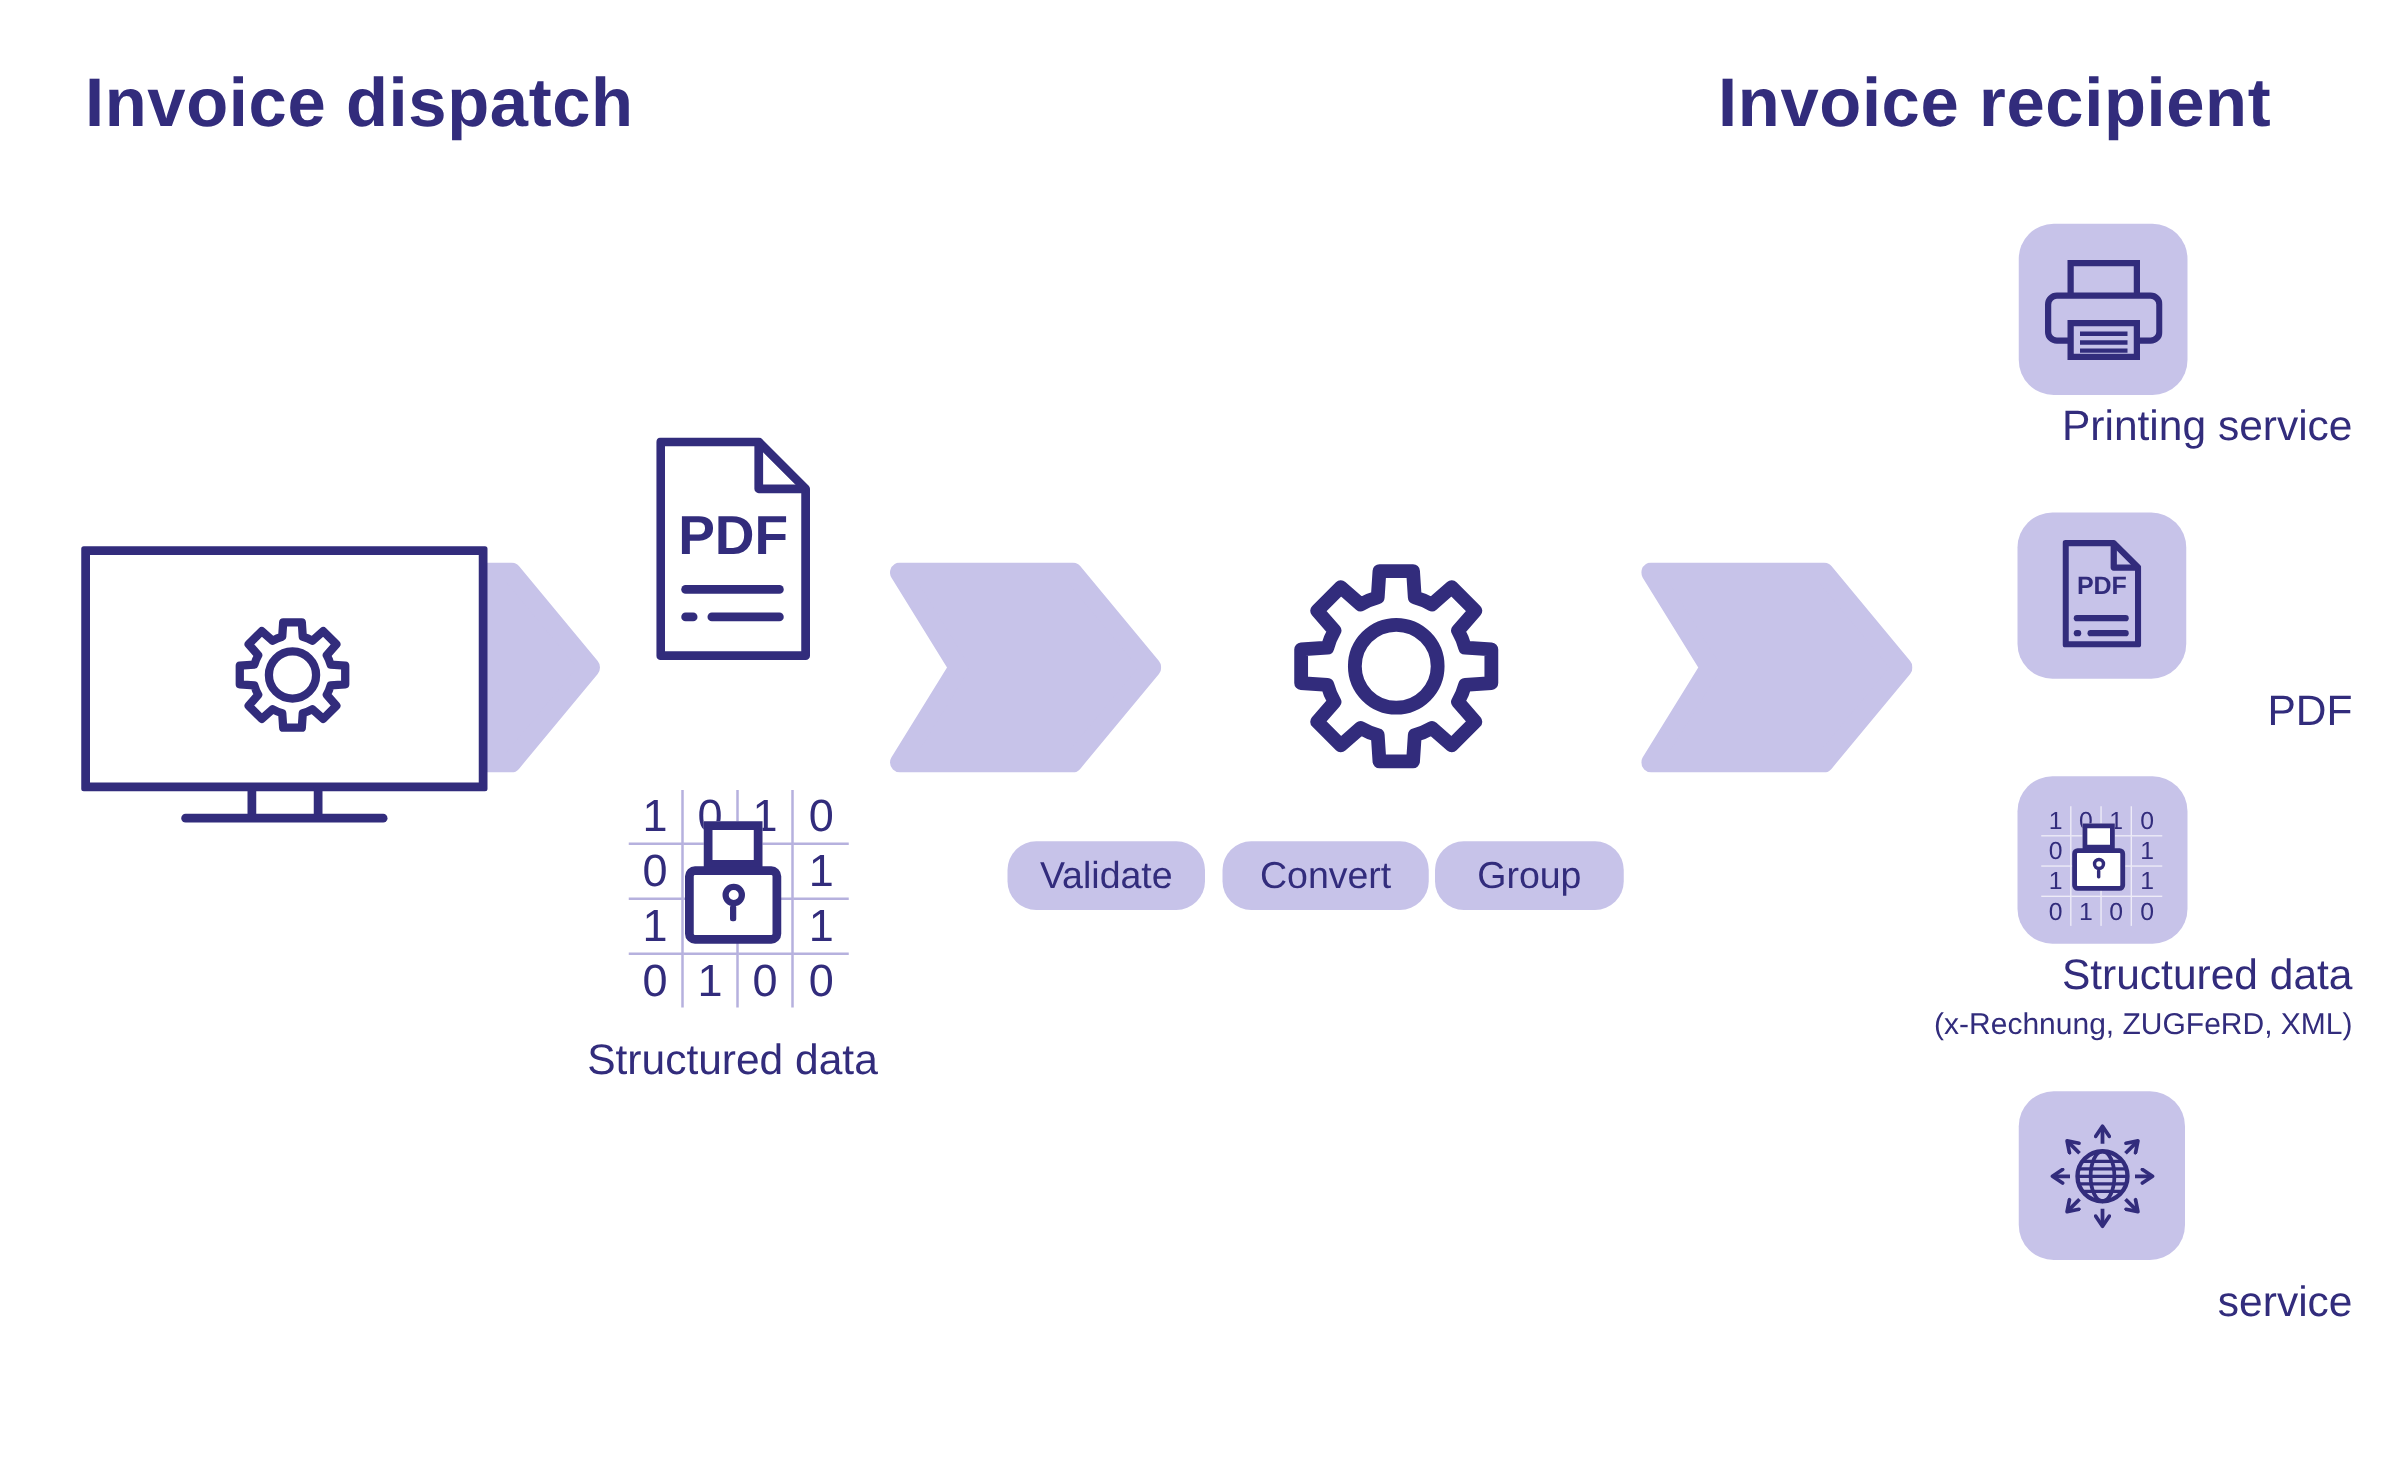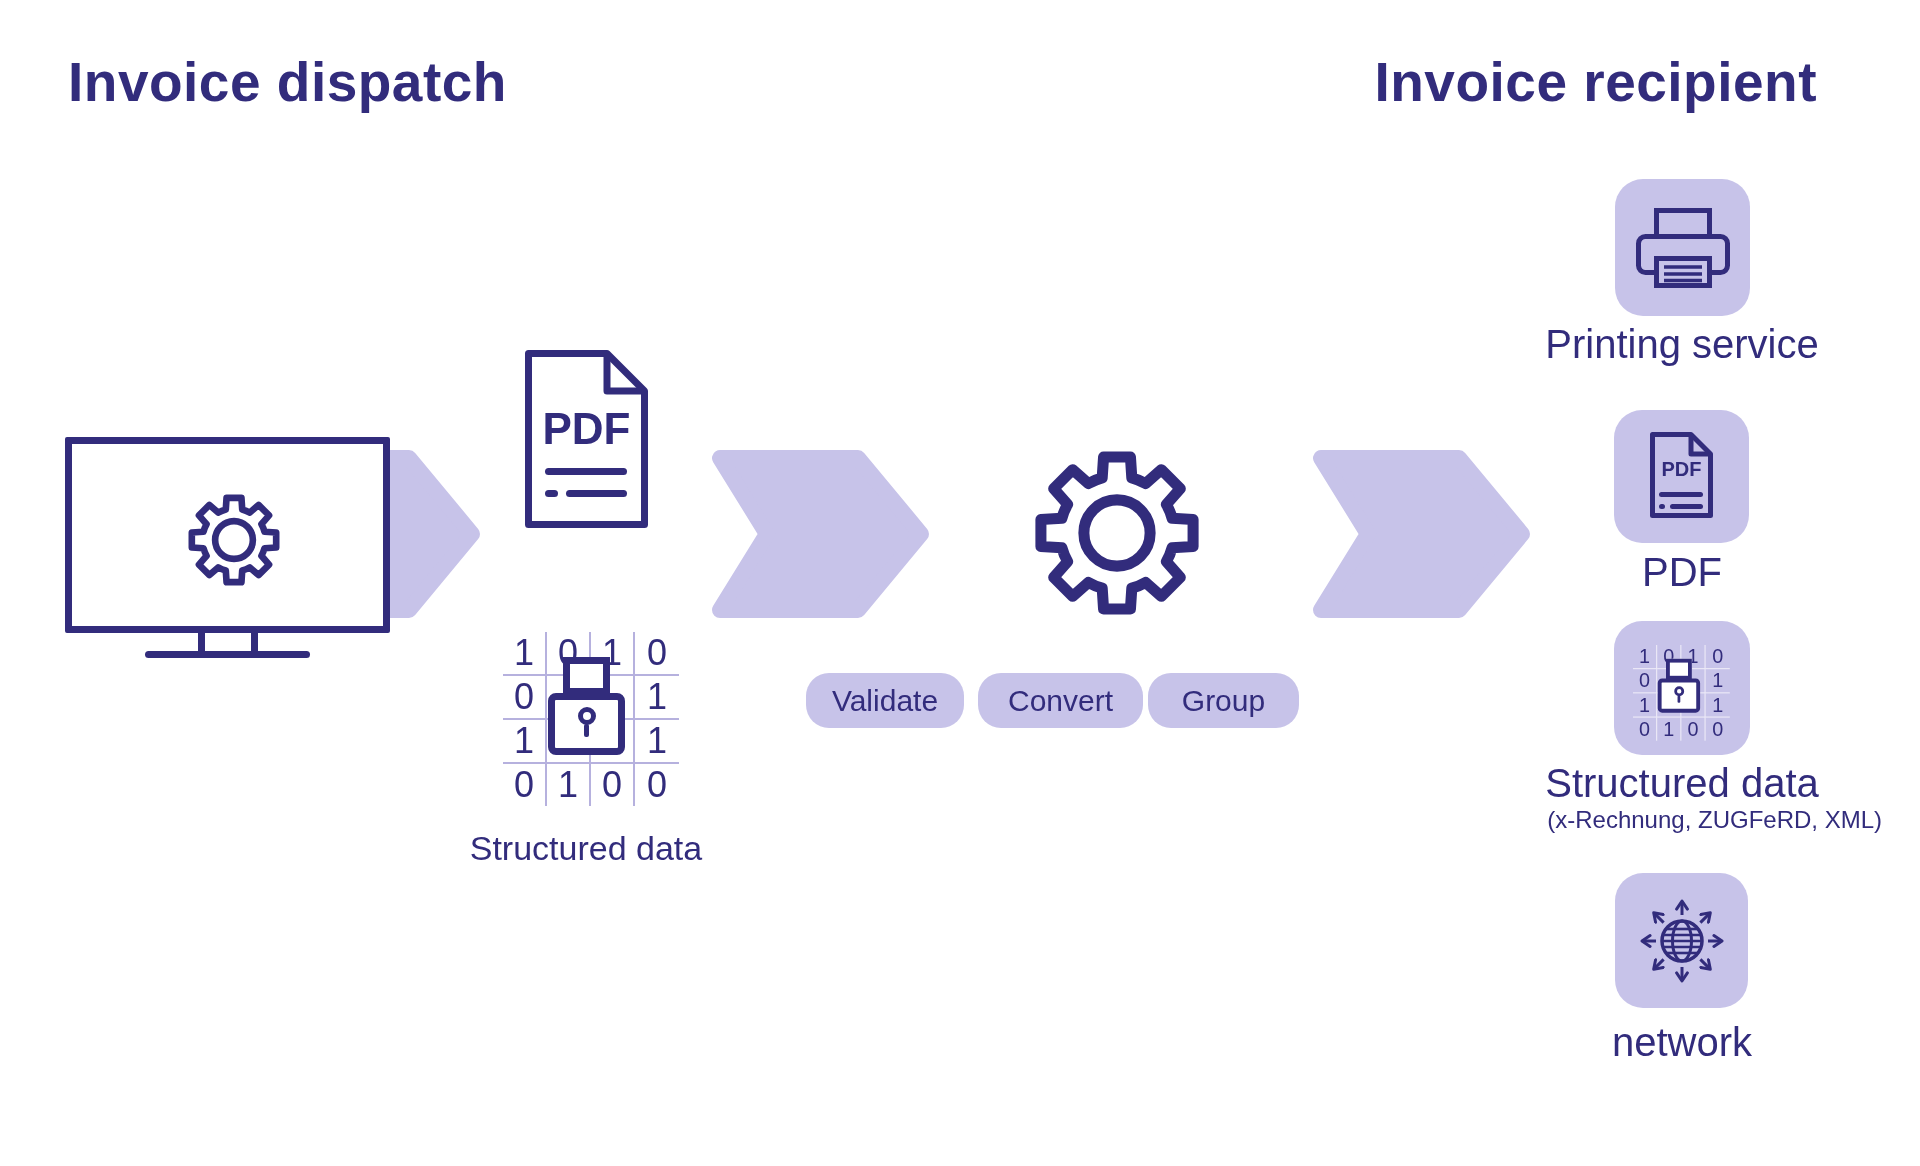--- a/index.html
+++ b/index.html
@@ -73,22 +73,22 @@
   .pill.p3{left:1148px;width:151px;}
 
   
   .tile{position:absolute;background:var(--lav);border-radius:28px;
     display:flex;align-items:center;justify-content:center;}
   .tile.t1{left:1615px;top:179px;width:135px;height:137px;}
   .tile.t2{left:1614px;top:410px;width:135px;height:133px;}
   .tile.t3{left:1614px;top:621px;width:136px;height:134px;display:block;}
   .tile.t4{left:1615px;top:873px;width:133px;height:135px;}
 
-  .tile-label{position:absolute;left:1482px;width:400px;text-align:center;
-    font-size:40px;color:var(--navy);}
+  .tile-label{position:absolute;left:1482px;width:400px;text-align:right;
+    font-size:34px;color:var(--navy);}
   .tile-label.l1{top:322px;}
   .tile-label.l2{top:550px;}
   .tile-label.l3{top:761px;}
   .tile-sublabel{position:absolute;left:1482px;width:400px;text-align:right;
     font-size:24px;color:var(--navy);top:806px;}
   .tile-label.l4{top:1018px;line-height:49px;}
   .tile-label.l4 span{display:block;}
 
   
   .doc-small{position:absolute;left:1650px;top:432px;width:63px;height:86px;}
@@ -234,16 +234,16 @@
       <line x1="68.4" y1="68.4" x2="76.9" y2="76.9" stroke="#322c7c" stroke-width="3" marker-end="url(#ah)"></line>
       <line x1="50" y1="76" x2="50" y2="88" stroke="#322c7c" stroke-width="3" marker-end="url(#ah)"></line>
       <line x1="31.6" y1="68.4" x2="23.1" y2="76.9" stroke="#322c7c" stroke-width="3" marker-end="url(#ah)"></line>
       <line x1="24" y1="50" x2="12" y2="50" stroke="#322c7c" stroke-width="3" marker-end="url(#ah)"></line>
       <line x1="31.6" y1="31.6" x2="23.1" y2="23.1" stroke="#322c7c" stroke-width="3" marker-end="url(#ah)"></line>
       <line x1="50" y1="24" x2="50" y2="12" stroke="#322c7c" stroke-width="3" marker-end="url(#ah)"></line>
       <line x1="68.4" y1="31.6" x2="76.9" y2="23.1" stroke="#322c7c" stroke-width="3" marker-end="url(#ah)"></line>
     </svg>
   </div>
   <div class="tile-label l4">
-    <span>network</span>
+    <span>service</span>
   </div>
 
 </div>
 
 </body></html>

